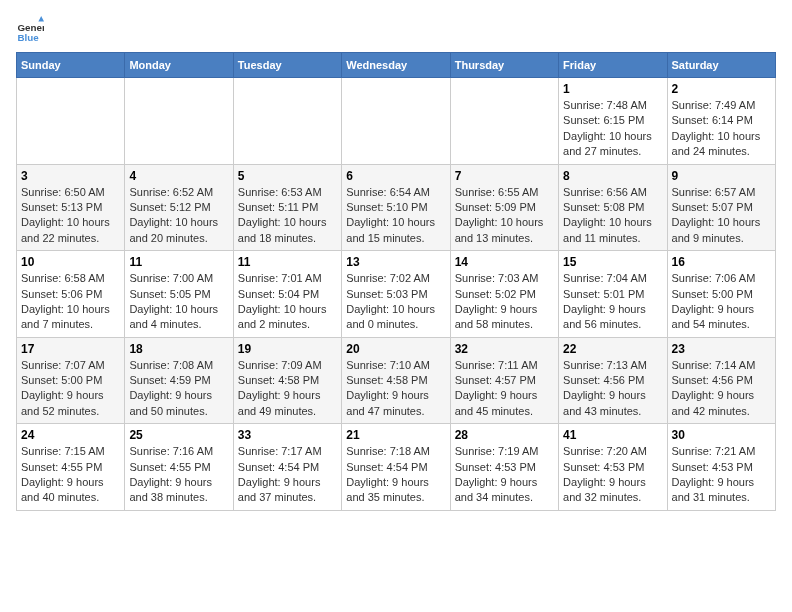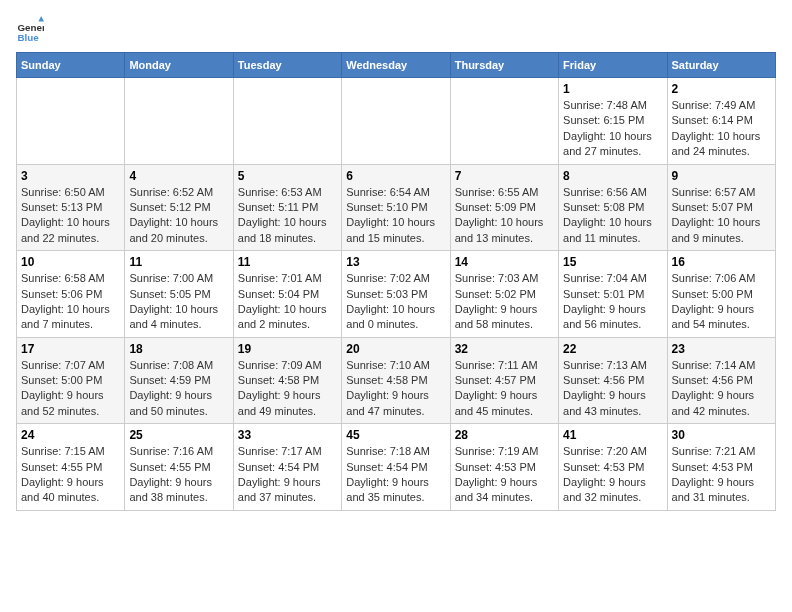--- a/index.html
+++ b/index.html
@@ -223,21 +223,21 @@
         </td>
         <td>
           <div class="cell-day">25</div>
           <div class="cell-info">Sunrise: 7:16 AM<br>Sunset: 4:55 PM<br>Daylight: 9 hours and 38 minutes.</div>
         </td>
         <td>
           <div class="cell-day">33</div>
           <div class="cell-info">Sunrise: 7:17 AM<br>Sunset: 4:54 PM<br>Daylight: 9 hours and 37 minutes.</div>
         </td>
         <td>
-          <div class="cell-day">45</div>
+          <div class="cell-day">21</div>
           <div class="cell-info">Sunrise: 7:18 AM<br>Sunset: 4:54 PM<br>Daylight: 9 hours and 35 minutes.</div>
         </td>
         <td>
           <div class="cell-day">28</div>
           <div class="cell-info">Sunrise: 7:19 AM<br>Sunset: 4:53 PM<br>Daylight: 9 hours and 34 minutes.</div>
         </td>
         <td>
           <div class="cell-day">41</div>
           <div class="cell-info">Sunrise: 7:20 AM<br>Sunset: 4:53 PM<br>Daylight: 9 hours and 32 minutes.</div>
         </td>

